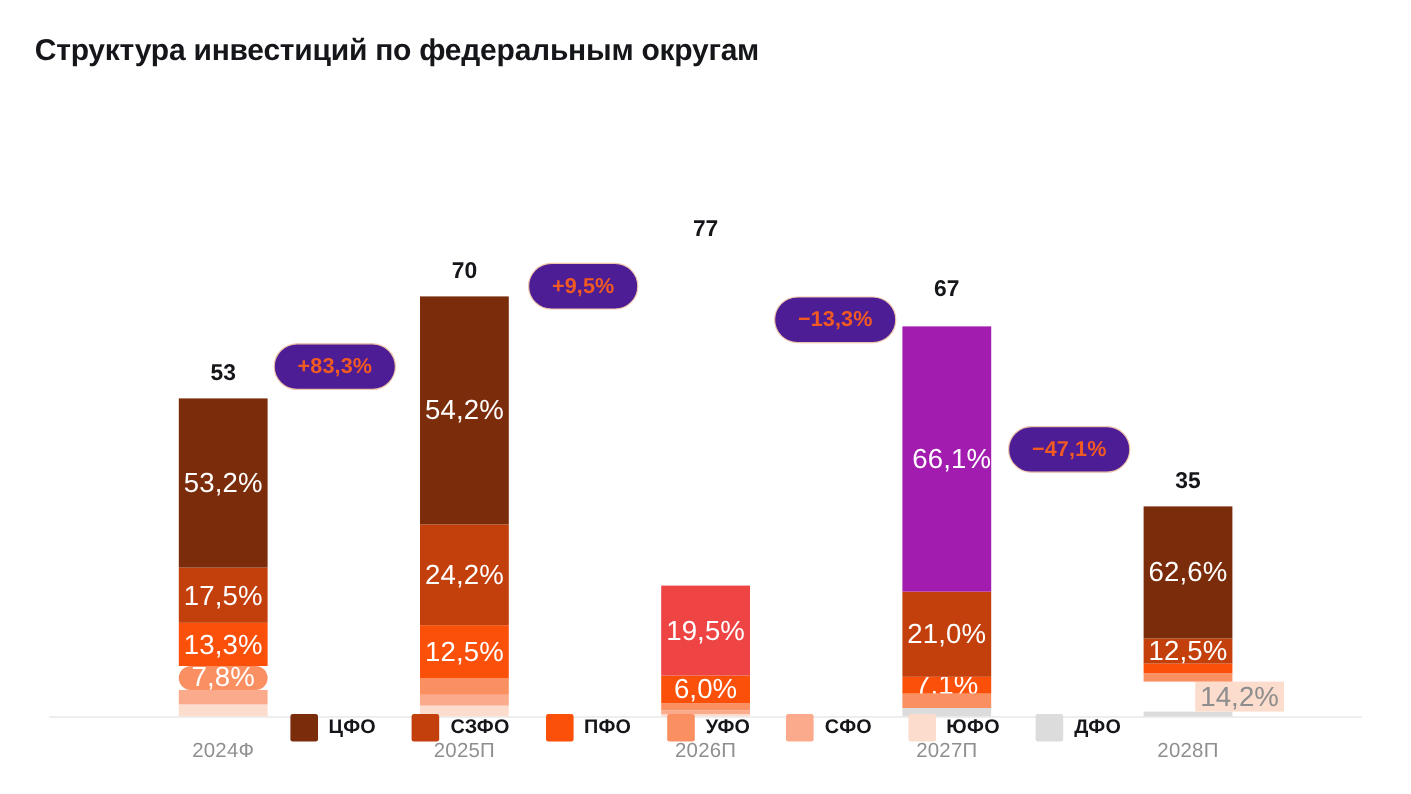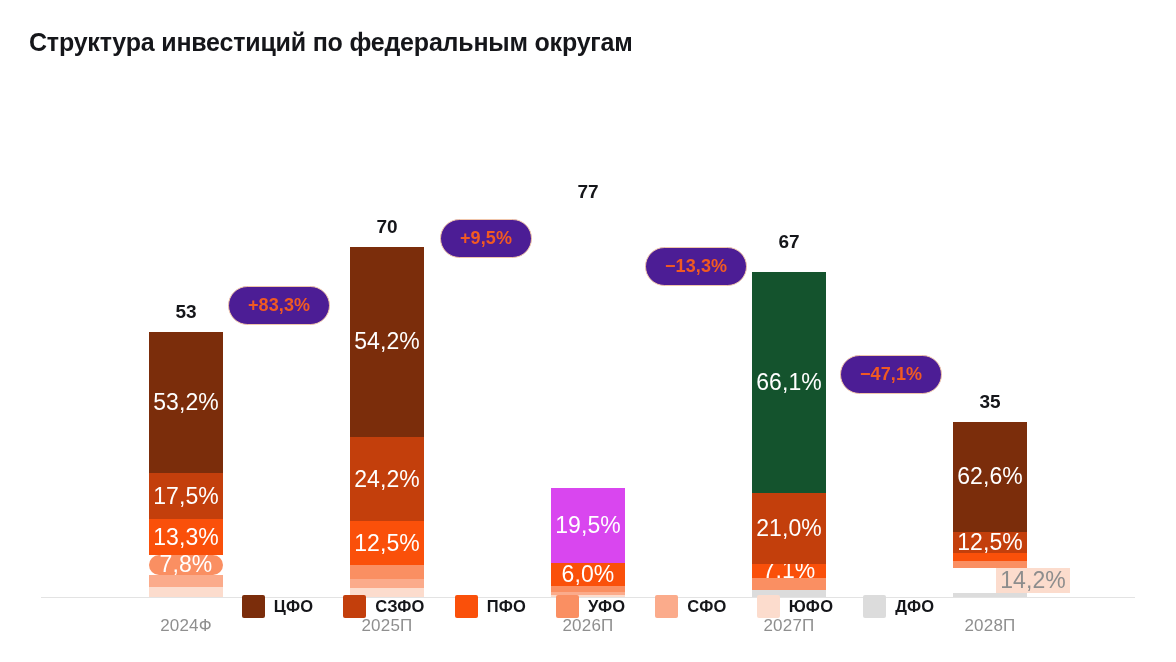--- a/index.html
+++ b/index.html
@@ -178,37 +178,37 @@
       </div>
       <div class="bar-total" style="left: 350px; top: 146px;">70</div>
       <div class="bar-col" style="left: 551px; top: 142px; height: 385px;">
         <div class="bar-stack" style="height: 385px;">
           <div class="seg" style="height: 2.31px; background: rgb(252, 220, 205);"></div>
           <div class="seg" style="height: 3.08px; background: rgb(251, 171, 139);"></div>
           <div class="seg" style="height: 5.775px; background: rgb(250, 143, 98);"></div>
           <div class="seg" style="height: 23.1px; background: rgb(250, 80, 10);">
             <span class="seg-label">6,0%</span>
           </div>
-          <div class="seg" style="height: 75.075px; background: #d946ef;">
+          <div class="seg" style="height: 75.075px; background: #ef4444;">
             <span class="seg-label">19,5%</span>
           </div>
         </div>
       </div>
       <div class="bar-total" style="left: 551px; top: 111px;">77</div>
       <div class="bar-col" style="left: 752px; top: 192px; height: 335px;">
         <div class="bar-stack" style="height: 335px;">
           <div class="seg" style="height: 7.37px; background: rgb(220, 220, 220);"></div>
           <div class="seg" style="height: 12.06px; background: rgb(250, 143, 98);"></div>
           <div class="seg" style="height: 14px; background: rgb(250, 80, 10);">
             <span class="seg-label">7,1%</span>
           </div>
           <div class="seg" style="height: 70.35px; background: rgb(195, 63, 12);">
             <span class="seg-label">21,0%</span>
           </div>
-          <div class="seg" style="height: 221.435px; background: #14532d;">
+          <div class="seg" style="height: 221.435px; background: #a21caf; justify-content: flex-end;">
             <span class="seg-label">66,1%</span>
           </div>
         </div>
       </div>
       <div class="bar-total" style="left: 752px; top: 161px;">67</div>
       <div class="bar-col" style="left: 953px; top: 352px; height: 175px;">
         <div class="bar-stack" style="height: 175px;">
           <div class="seg" style="height: 4.375px; background: rgb(220, 220, 220);"></div>
           <div class="seg" style="height: 24.85px; background: rgb(252, 220, 205); margin-left: 43px;">
             <span class="seg-label dark">14,2%</span>

